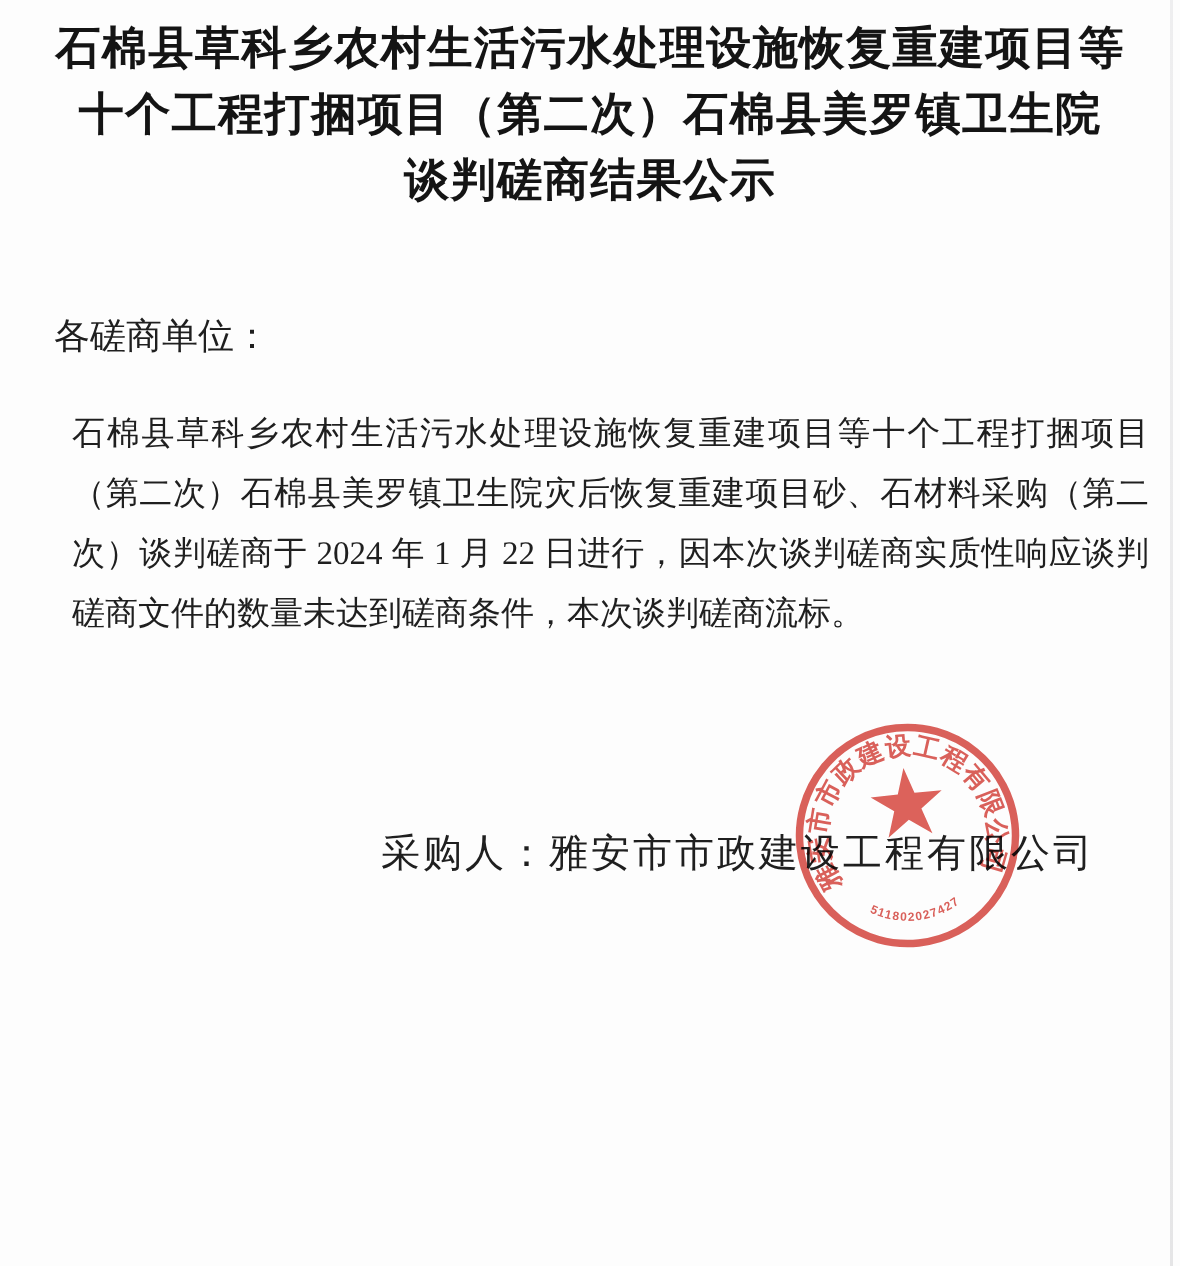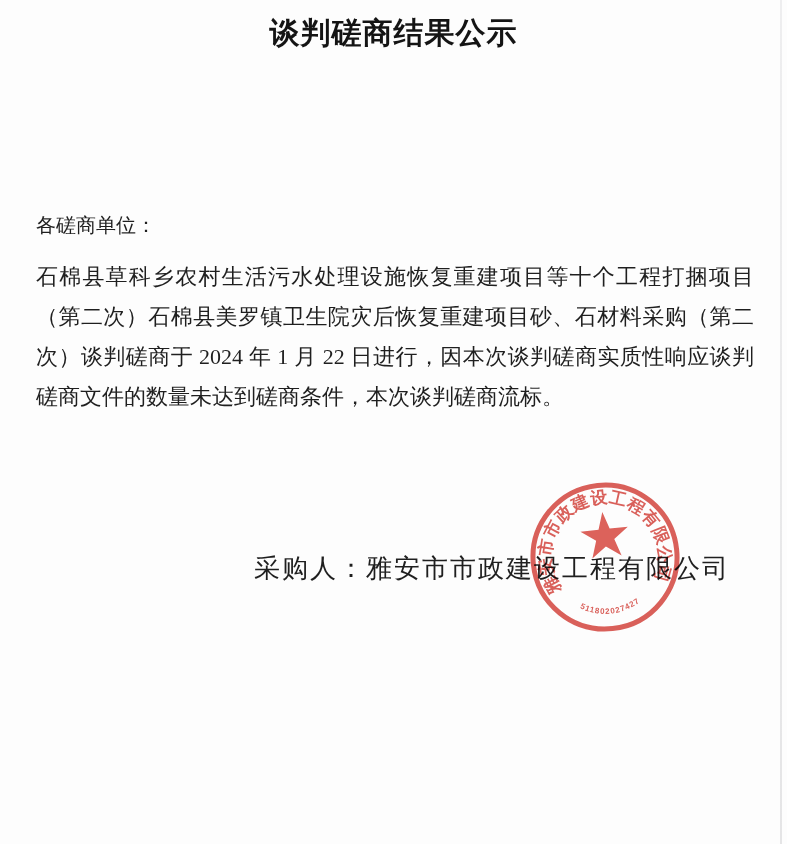--- a/index.html
+++ b/index.html
@@ -11,24 +11,24 @@
   }
   .doc-title {
     position:absolute; top:11px; left:0; right:0;
     text-align:center;
     font-family:"Liberation Sans","DejaVu Sans",sans-serif;
     font-weight:700; font-size:30px; line-height:44px;
     color:#141414; letter-spacing:1px;
   }
   .salutation {
     position:absolute; top:210px; left:36px;
-    font-size:20px; line-height:30px;
+    font-size:24px; line-height:30px;
   }
   .para {
-    position:absolute; left:36px; width:718px; margin:0;
+    position:absolute; left:36px; width:718px; margin:12px;
     font-size:22px; line-height:40px;
     text-align:justify; text-justify:inter-ideograph;
   }
   .para-1 { top:257px; }
   .para-2 { top:420px; text-indent:2em; }
   .sign-line {
     position:absolute; top:551px; right:57px;
     font-size:26px; letter-spacing:2px; white-space:nowrap;
   }
   .date-line {
@@ -51,20 +51,22 @@
     background:linear-gradient(180deg,#e6e6e8,#d8d8da);
     opacity:0.65;
   }
 </style>
 </head>
 <body>
 
 <div class="page">
 
   <div class="doc-title">
+    <div>石棉县草科乡农村生活污水处理设施恢复重建项目等</div>
+    <div>十个工程打捆项目（第二次）石棉县美罗镇卫生院</div>
     <div>谈判磋商结果公示</div>
   </div>
 
   <div class="salutation">各磋商单位：</div>
 
   <p class="para para-1">石棉县草科乡农村生活污水处理设施恢复重建项目等十个工程打捆项目（第二次）石棉县美罗镇卫生院灾后恢复重建项目砂、石材料采购（第二次）谈判磋商于 2024 年 1 月 22 日进行，因本次谈判磋商实质性响应谈判磋商文件的数量未达到磋商条件，本次谈判磋商流标。</p>
 
 
   <div class="sign-line"><span>采购人：</span><span>雅安市市政建设工程有限公司</span></div>
 

